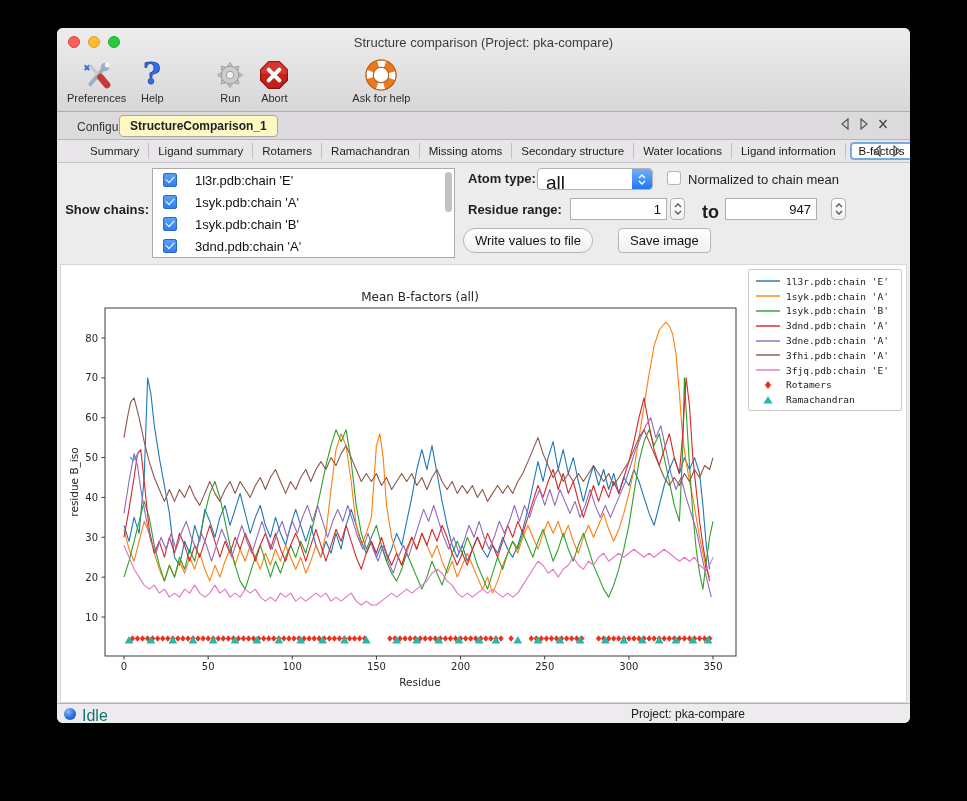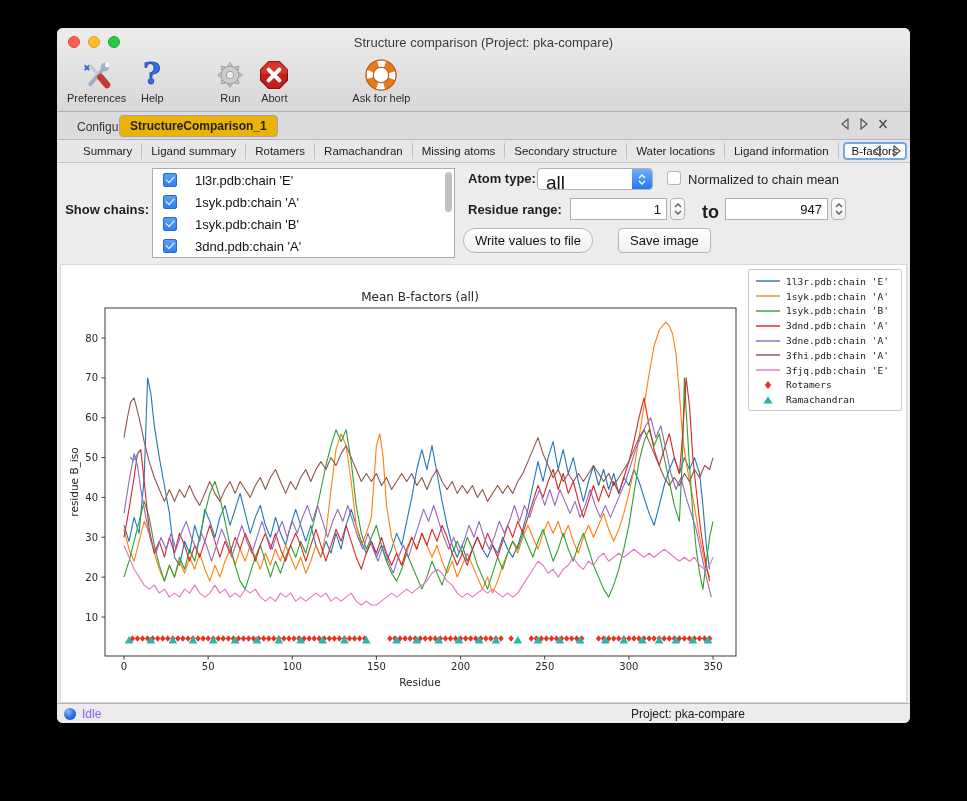--- a/index.html
+++ b/index.html
@@ -14,25 +14,25 @@
   .light.yellow{background:#fdbc2f;border:1px solid #dfa023;}
   .light.green{background:#29c83f;border:1px solid #1dad2f;}
   .toolbar{position:absolute;left:10px;top:30px;height:52px;display:flex;align-items:flex-start;}
   .tool{display:flex;flex-direction:column;align-items:center;margin-right:8px;cursor:default;}
   .tool .ticon{width:36px;height:34px;display:flex;align-items:center;justify-content:center;}
   .tool .tlabel{font-size:11px;color:#2c2c2c;margin-top:0px;white-space:nowrap;}
   .sp1{width:34px;} .sp2{width:52px;}
   
   .tabrow{position:absolute;left:0;top:84px;width:100%;height:28px;background:#dcdadc;border-bottom:1px solid #b8b6b8;box-sizing:border-box;}
   .tab-plain{position:absolute;left:12px;top:6px;font-size:12px;color:#333;padding:2px 8px;}
-  .tab-selected{position:absolute;left:62px;top:3px;font-size:12px;font-weight:bold;color:#222;background:#eab308;border:1px solid #a7a5a7;border-radius:4px;padding:3px 10px;}
+  .tab-selected{position:absolute;left:62px;top:3px;font-size:12px;font-weight:bold;color:#222;background:#fef9c3;border:1px solid #a7a5a7;border-radius:4px;padding:3px 10px;}
   .tabnav{position:absolute;right:22px;top:6px;display:flex;gap:9px;align-items:center;}
   .navglyph{width:10px;height:12px;display:inline-block;}
   
-  .subtabs{position:absolute;left:0;top:112px;width:100%;height:23px;background:#e8e6e8;border-bottom:1px solid #c6c4c6;box-sizing:border-box;display:flex;align-items:center;padding-left:17px;}
+  .subtabs{position:absolute;left:0;top:112px;width:100%;height:23px;background:#e8e6e8;border-bottom:1px solid #c6c4c6;box-sizing:border-box;display:flex;align-items:center;padding-left:24px;}
   .subtab{font-size:11.5px;color:#222;padding:2px 9px;border-right:1px solid #c2c0c2;white-space:nowrap;}
   .subtab:last-of-type{border-right:none;}
   .subtab.selected{background:#fff;border:2px solid #74a9e6;border-radius:4px;padding:1px 7px;margin:0 4px;color:#111;}
   .subnav{position:absolute;right:8px;top:5px;display:flex;gap:10px;}
   
   .controls{position:absolute;left:0;top:135px;width:100%;height:101px;}
   .lbl{position:absolute;font-size:13px;font-weight:bold;color:#1e1e1e;white-space:nowrap;}
   .listbox{position:absolute;left:95px;top:5px;width:303px;height:90px;background:#fff;border:1px solid #ababab;box-sizing:border-box;overflow:hidden;}
   .chainrow{display:flex;align-items:center;height:22px;padding-left:10px;}
   .chk{width:14px;height:14px;border-radius:3px;background:linear-gradient(#5ca3f8,#2f7cf3);box-shadow:inset 0 0 0 1px #2668cf;position:relative;flex:0 0 auto;}
@@ -52,21 +52,21 @@
   .pushbtn{position:absolute;top:65px;height:25px;background:linear-gradient(#fefefe,#f1f1f1);border:1px solid #b5b5b5;border-radius:4px;font-size:13px;color:#111;display:flex;align-items:center;justify-content:center;box-sizing:border-box;padding:0 11px;}
   
   .plot-panel{position:absolute;left:3px;top:236px;width:845px;height:437px;background:#fff;border:1px solid #d8d6d8;box-sizing:content-box;}
   .legend{position:absolute;left:687px;top:4px;width:154px;background:#fff;border:1px solid #c9c9c9;border-radius:2px;padding:4px 5px 3px 6px;box-sizing:border-box;}
   .lrow{display:flex;align-items:center;height:14.8px;}
   .lrow svg{flex:0 0 auto;}
   .lrow span{margin-left:5px;font-size:9.5px;font-family:"DejaVu Sans Mono",monospace;color:#1a1a1a;white-space:pre;}
   
   .statusbar{position:absolute;left:0;bottom:0;width:100%;height:20px;background:#edebed;border-top:1px solid #b2b0b2;box-sizing:border-box;}
   .statusdot{position:absolute;left:7px;top:4px;width:12px;height:12px;border-radius:50%;background:radial-gradient(circle at 35% 28%,#82bbfa,#2a6fe0 55%,#1449a8);}
-  .statustext{position:absolute;left:25px;top:3px;font-size:12px;color:#8b5cf6;}
+  .statustext{position:absolute;left:25px;top:3px;font-size:16px;color:#0f766e;}
   .projecttext{position:absolute;right:165px;top:3px;font-size:12px;color:#222;}
 </style>
 </head>
 <body>
 
 <div class="window">
 
   <div class="chrome">
     <div class="titlebar">
       <div class="lights">
@@ -217,21 +217,21 @@
     </div>
     <div class="stepper" style="left:613px;">
       <svg width="8" height="5" viewBox="0 0 8 5">
           <path d="M1 4 L4 1 L7 4" fill="none" stroke="#555" stroke-width="1.3"></path>
         </svg>
       <svg width="8" height="5" viewBox="0 0 8 5">
           <path d="M1 1 L4 4 L7 1" fill="none" stroke="#555" stroke-width="1.3"></path>
         </svg>
     </div>
     <span class="toword" style="left:645px;">to</span>
-    <div class="numfield" style="left:668px;width:103px;">
+    <div class="numfield" style="left:668px;width:92px;">
       <input value="947" style="">
     </div>
     <div class="stepper" style="left:774px;">
       <svg width="8" height="5" viewBox="0 0 8 5">
           <path d="M1 4 L4 1 L7 4" fill="none" stroke="#555" stroke-width="1.3"></path>
         </svg>
       <svg width="8" height="5" viewBox="0 0 8 5">
           <path d="M1 1 L4 4 L7 1" fill="none" stroke="#555" stroke-width="1.3"></path>
         </svg>
     </div>

